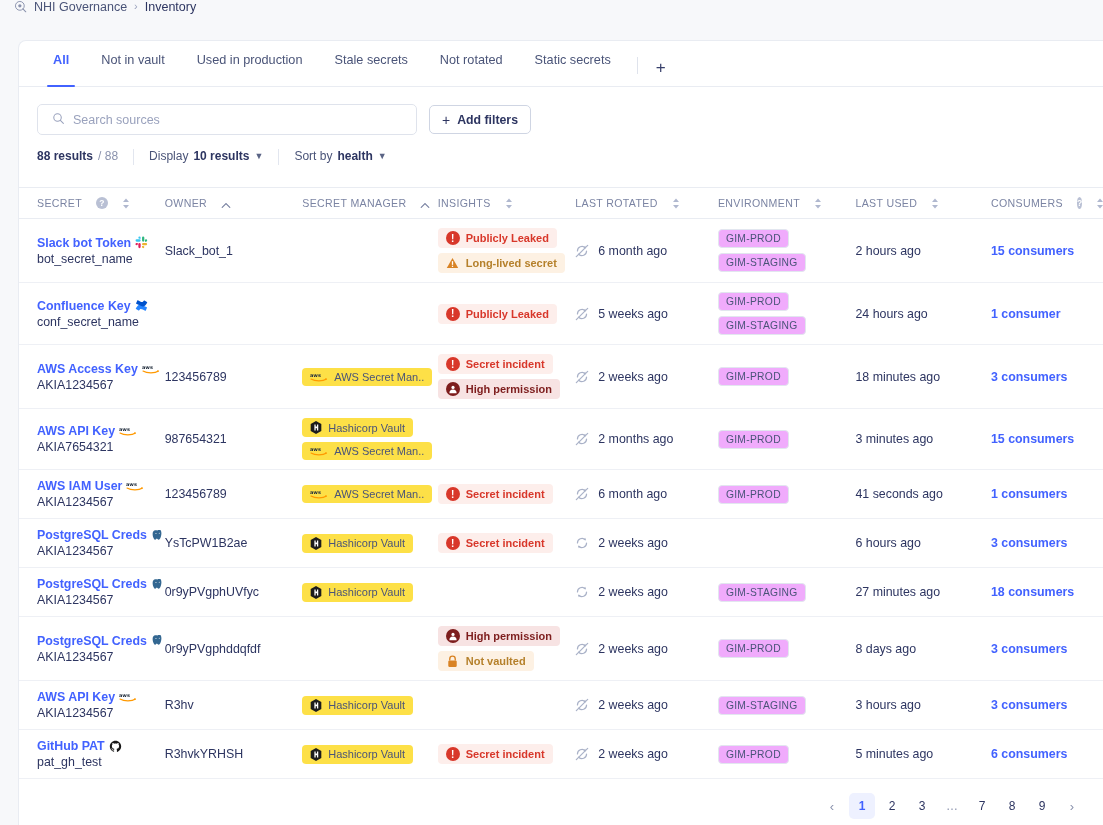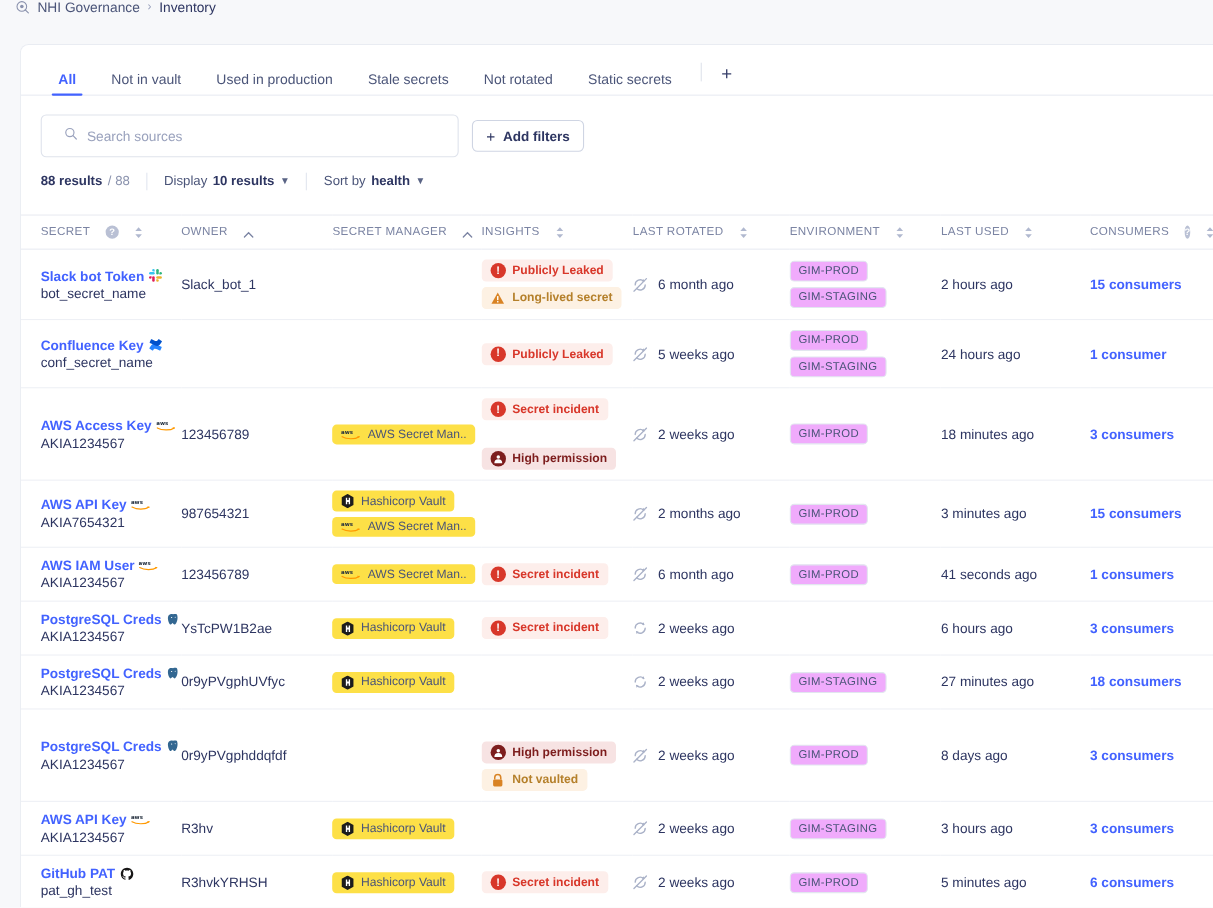--- a/index.html
+++ b/index.html
@@ -40,21 +40,21 @@
 
   
   .tabs {
     height: 46px;
     display: flex; align-items: flex-end;
     padding-left: 18px;
     border-bottom: 1px solid #e9ecf2;
   }
   .tab {
     position: relative;
-    padding: 0 16px 7px 16px;
+    padding: 0 16px 19px 16px;
     font-size: 12.7px;
     color: #4a5478;
     cursor: pointer;
     white-space: nowrap;
   }
   .tab.active { color: #4262ff; font-weight: 600; }
   .tab.active::after {
     content: "";
     position: absolute; left: 10px; right: 10px; bottom: -1px;
     height: 2.5px; background: #4262ff; border-radius: 2px;
@@ -65,24 +65,24 @@
   }
   .tab-add {
     padding: 0 12px 10px 12px;
     font-size: 17px; color: #38406b; cursor: pointer; line-height: 1;
   }
 
   
   .toolbar { padding: 17px 18px 0 18px; }
   .toolbar-row { display: flex; align-items: center; gap: 12px; }
   .search-box {
-    width: 380px; height: 39px;
+    width: 380px; height: 31px;
     border: 1px solid #dfe3ec; border-radius: 5px;
     display: flex; align-items: center; gap: 8px;
-    padding: 0 20px;
+    padding: 0 14px;
     background: #fff;
   }
   .search-box input {
     border: none; outline: none; flex: 1;
     font-family: "Liberation Sans", sans-serif;
     font-size: 12.5px; color: #2d3561; background: transparent;
   }
   .search-box input::placeholder { color: #9aa2bd; }
   .add-filters {
     height: 29px; padding: 0 12px;
@@ -163,21 +163,21 @@
   }
   .chip-sm { background: #fde047; color: #4a5478; }
   .chip-env {
     background: #f0abfc; border: 1px solid #e2e6ef;
     color: #4a5478; font-size: 10.3px; letter-spacing: .3px;
     padding: 3px 7px; border-radius: 4px;
   }
   .chip-leak   { background: #fdeeeb; color: #d8372a; font-weight: 700; }
   .chip-long   { background: #fdf1e3; color: #b5802b; font-weight: 700; }
   .chip-inc    { background: #fdeeeb; color: #d8372a; font-weight: 700; }
-  .chip-perm   { background: #f7e3e3; color: #7d1d1d; font-weight: 700; margin-top: 20px; }
+  .chip-perm   { background: #f7e3e3; color: #7d1d1d; font-weight: 700; }
   .chip-vault  { background: #fdf1e3; color: #b5802b; font-weight: 700; }
 
   .badge-ico {
     width: 14px; height: 14px; border-radius: 50%;
     display: inline-flex; align-items: center; justify-content: center;
     flex: 0 0 auto;
   }
   .bi-red   { background: #d8372a; color: #fff; font-size: 10px; font-weight: 700; }
   .bi-maroon{ background: #7d1d1d; color: #fff; }
 

